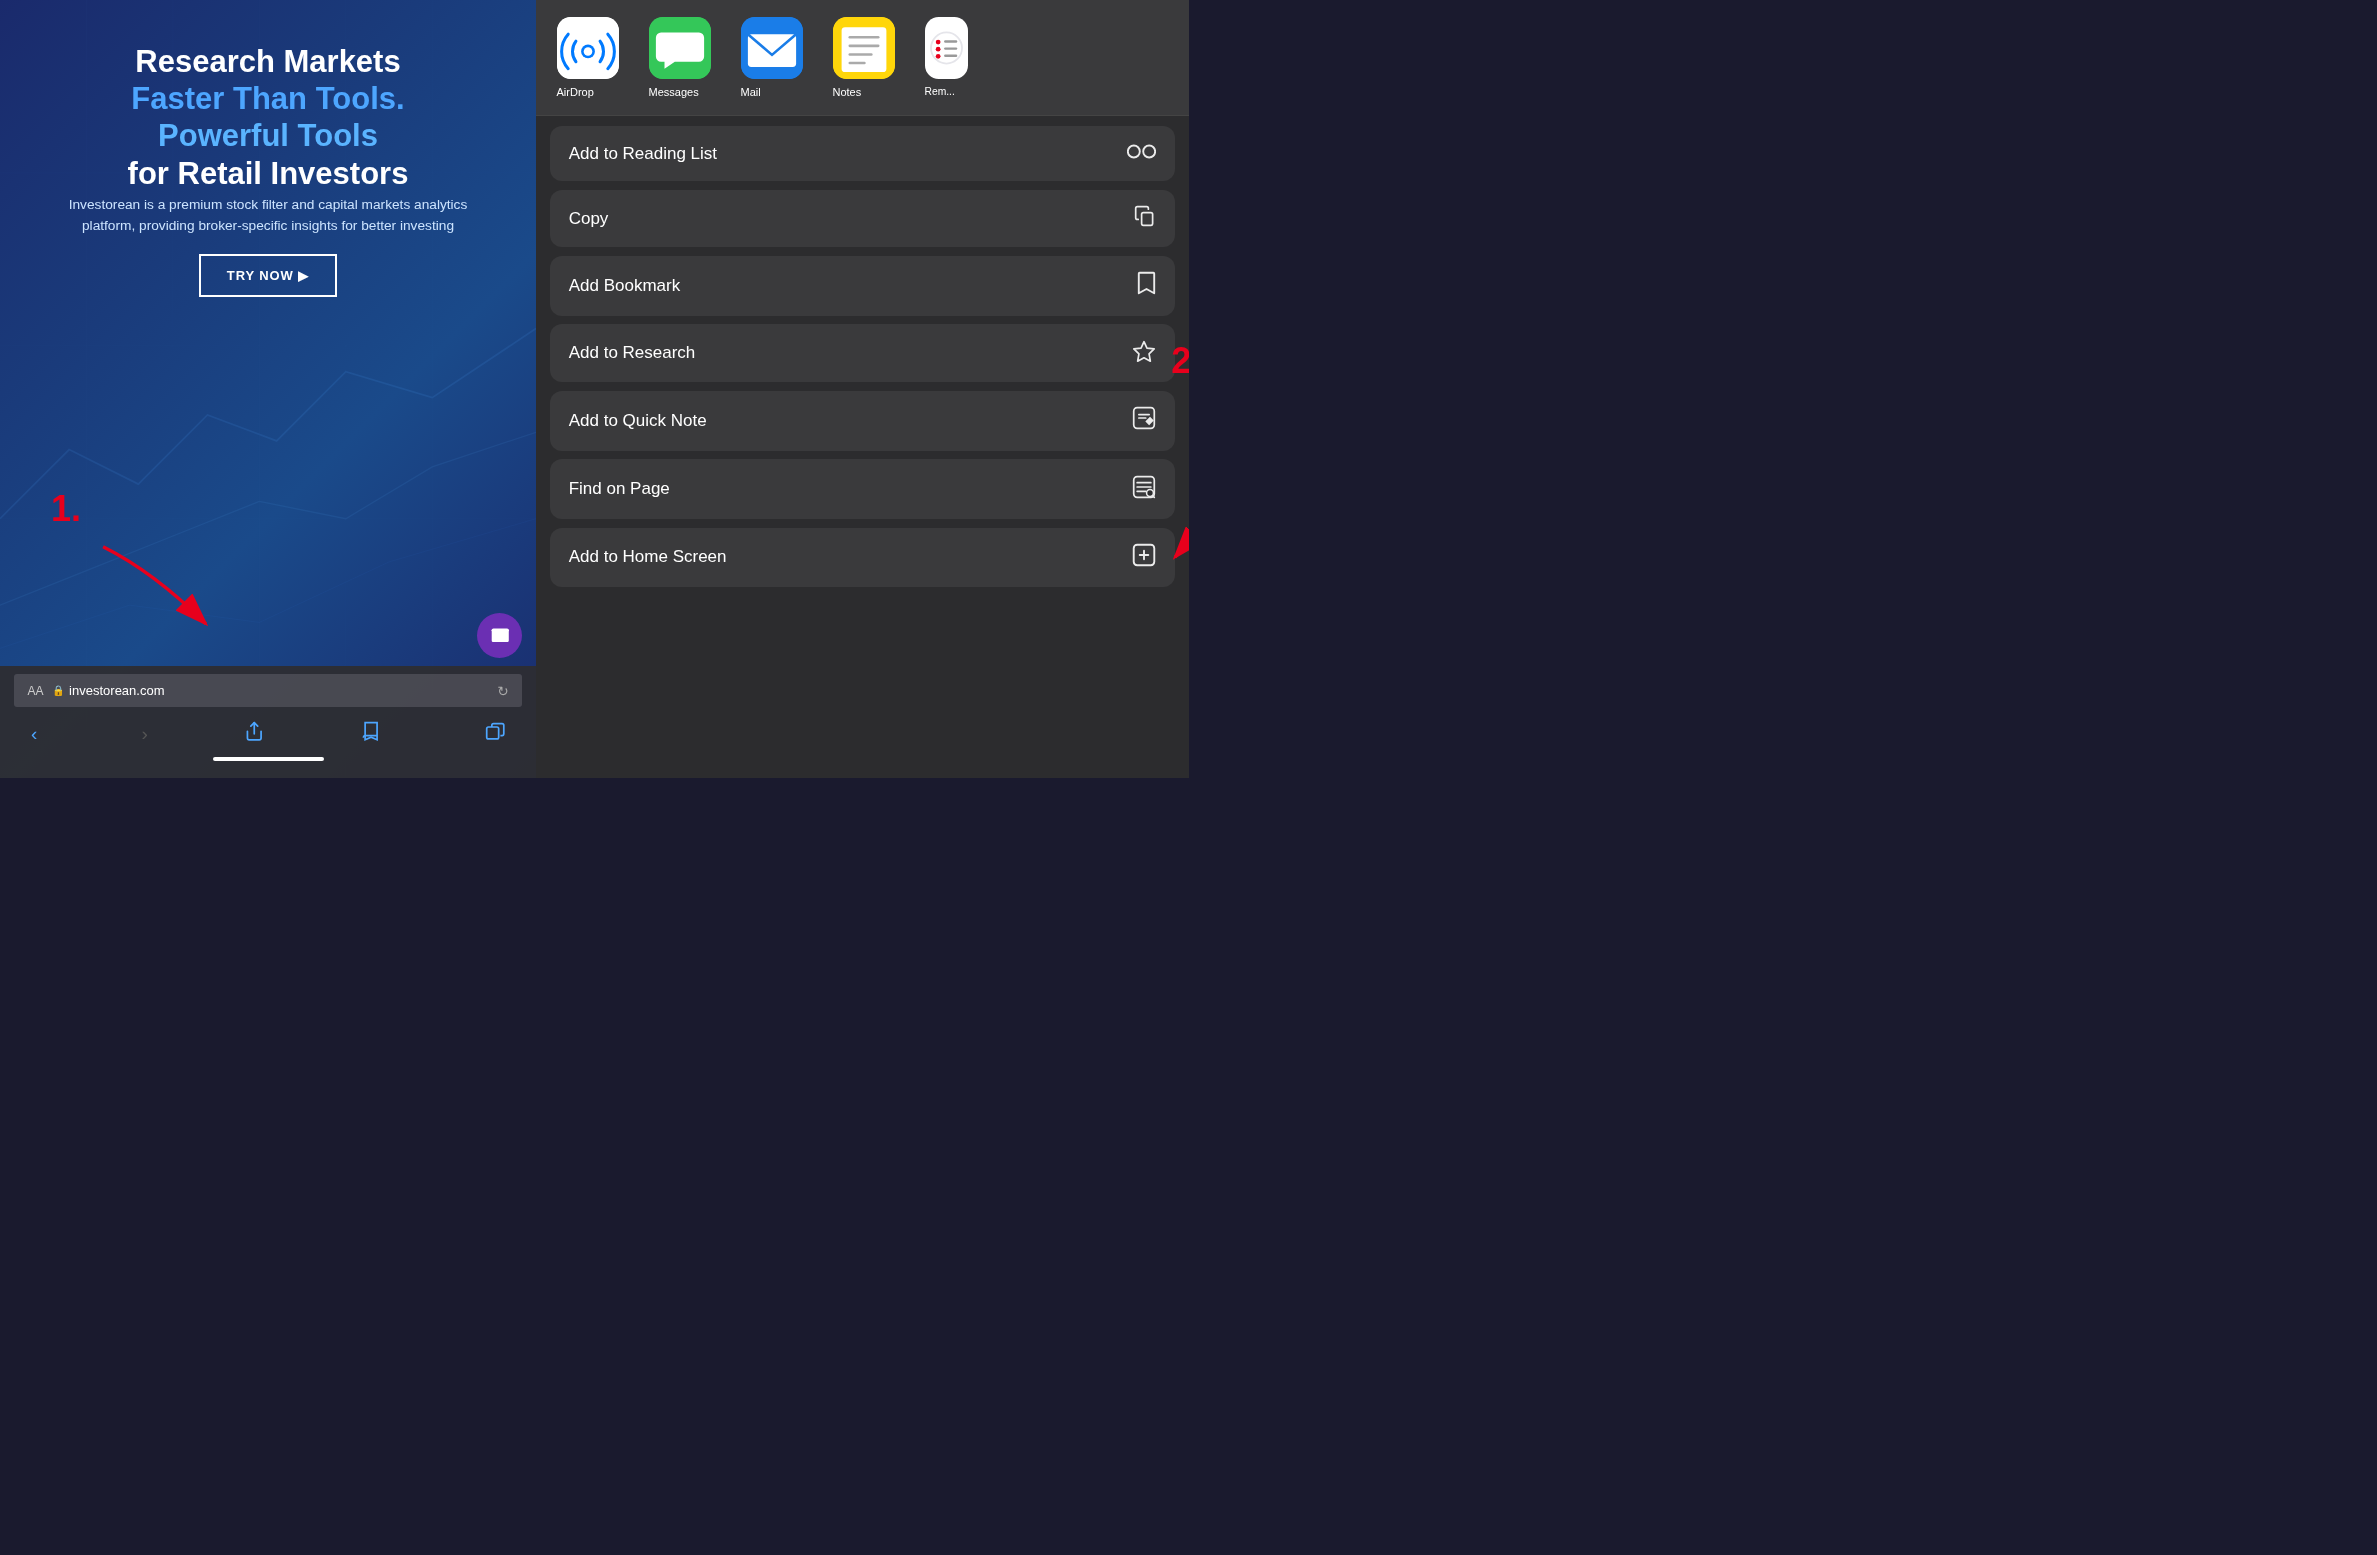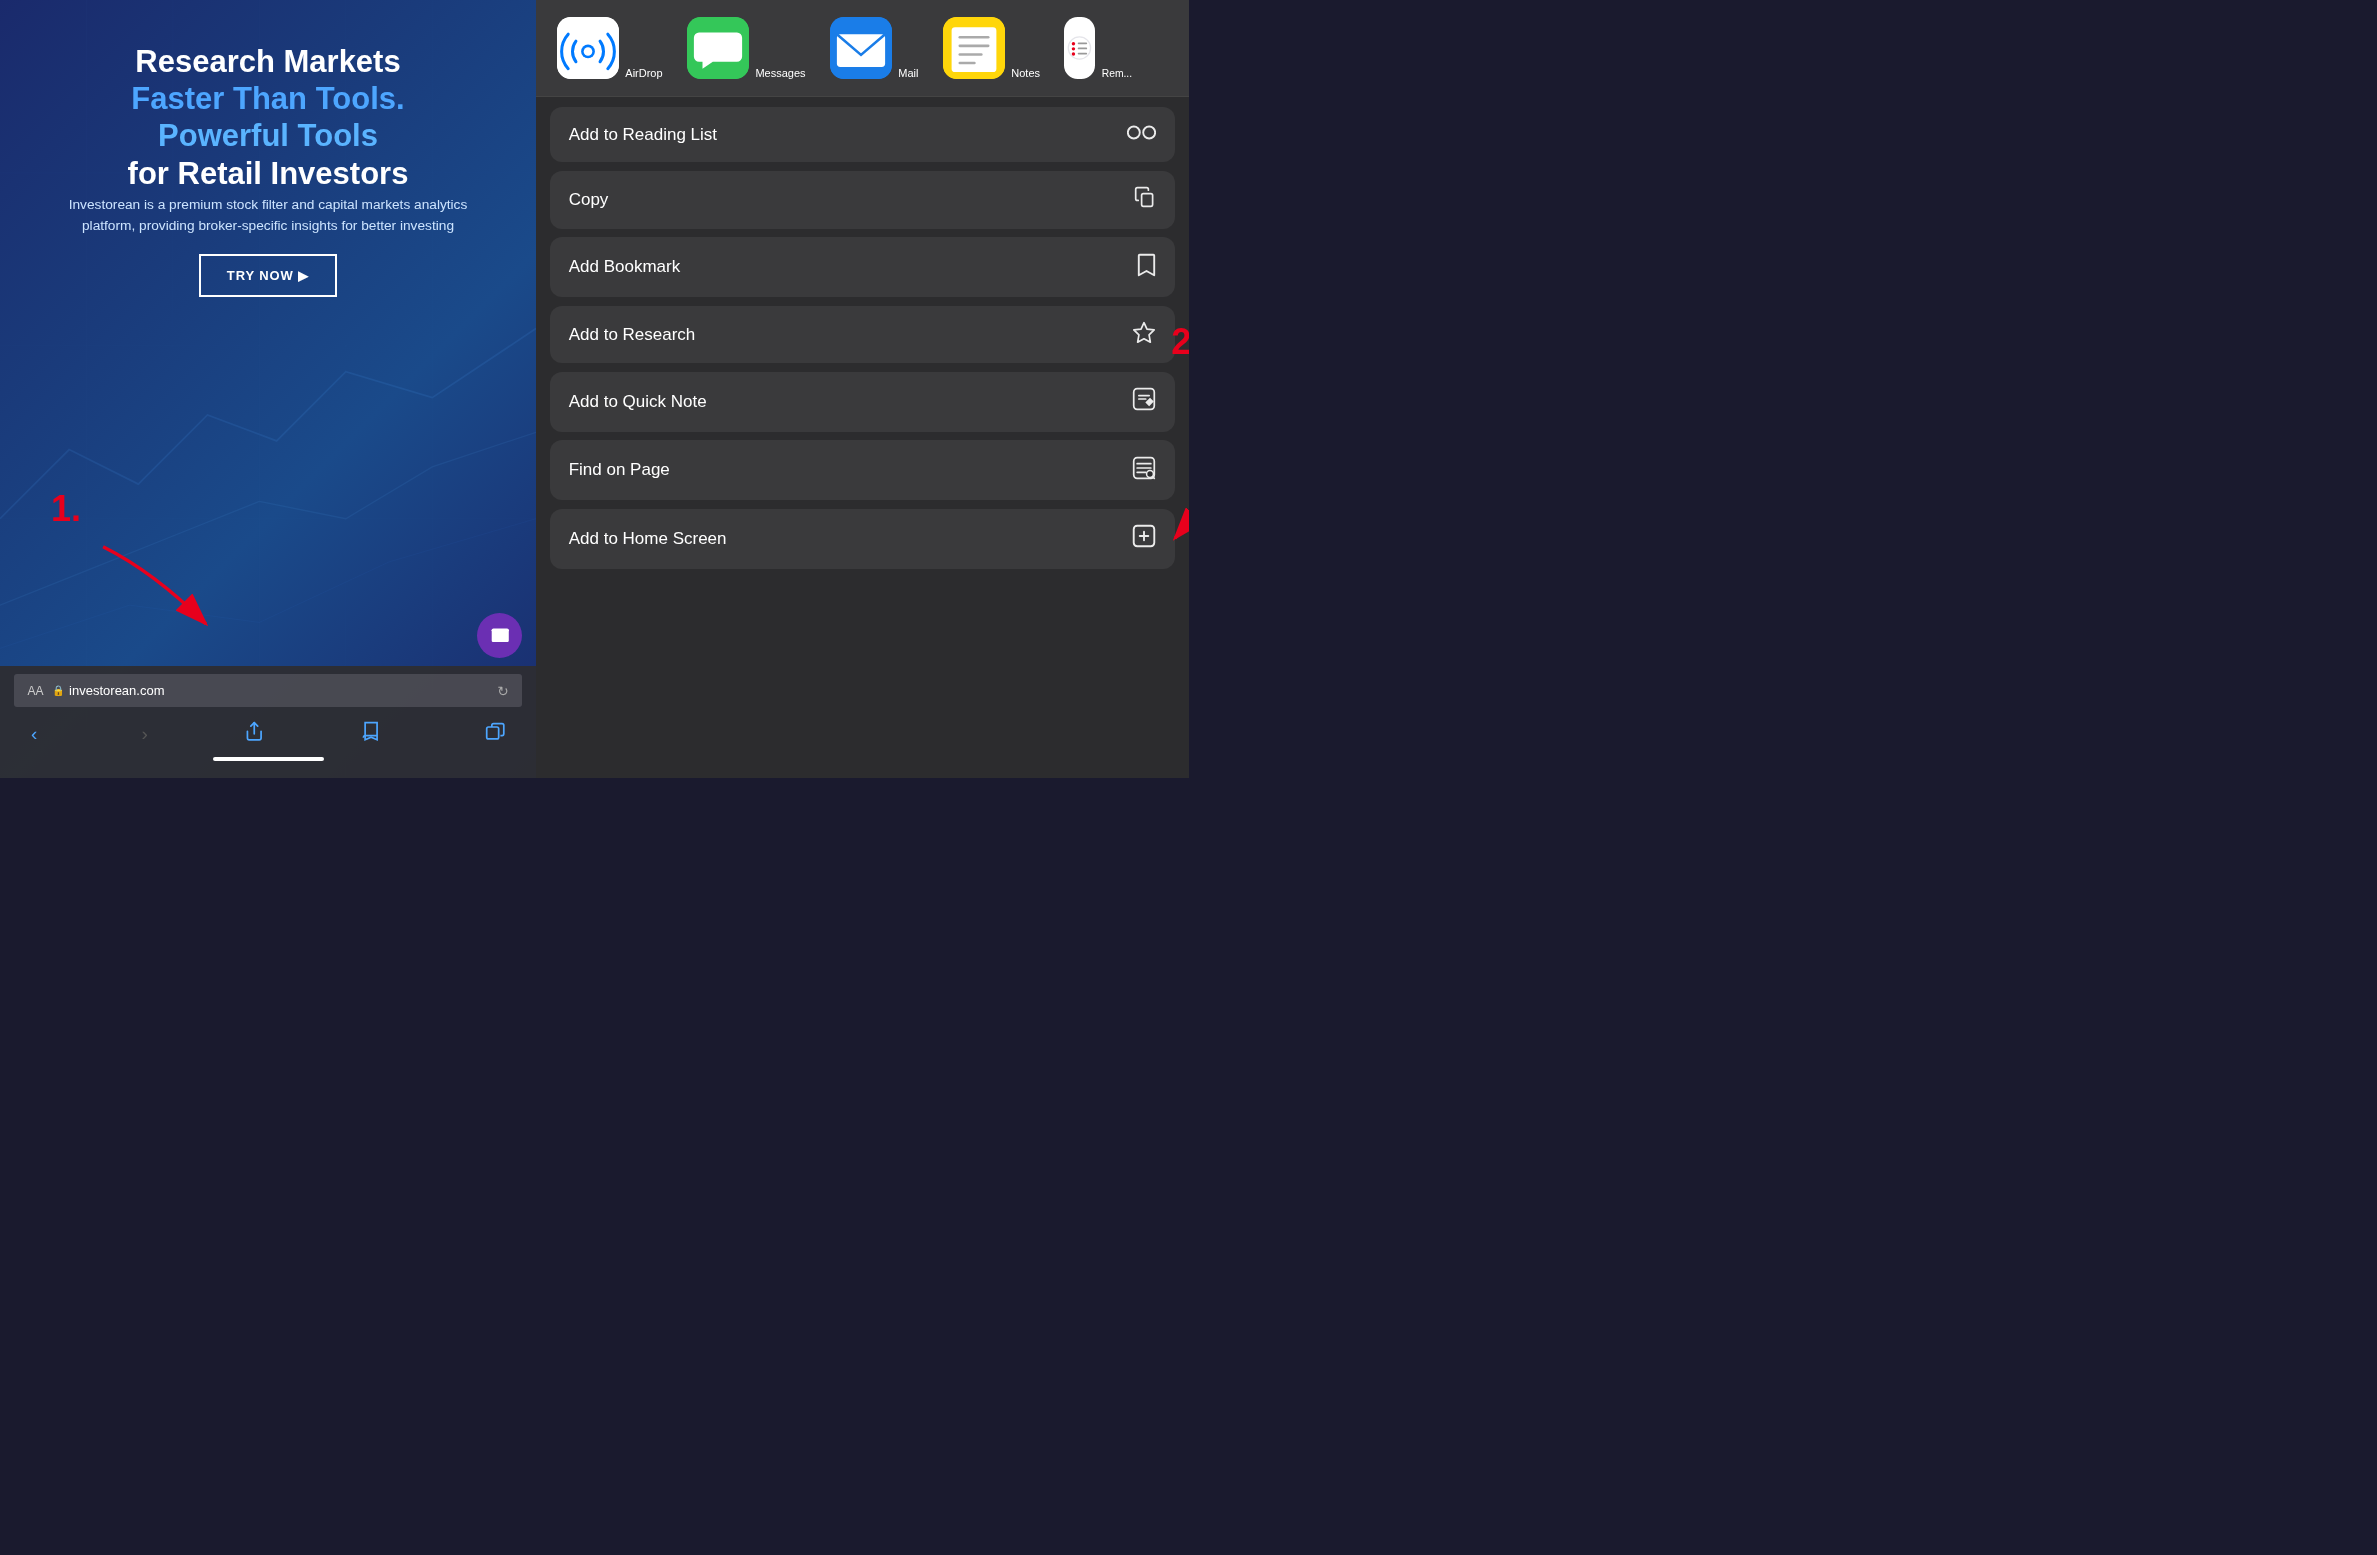--- a/index.html
+++ b/index.html
@@ -210,22 +210,22 @@
       padding: 17px 20.5px;
       display: flex;
       gap: 24px;
       align-items: flex-start;
       border-bottom: 0.9px solid #444;
       overflow: hidden;
     }
 
     .app-item {
       display: flex;
-      flex-direction: row;
-      align-items: flex-end;
+      flex-direction: column;
+      align-items: flex-start;
       gap: 6.8px;
       cursor: pointer;
       min-width: 68px;
     }
 
     .app-icon {
       width: 62px;
       height: 62px;
       border-radius: 13.7px;
       display: flex;

